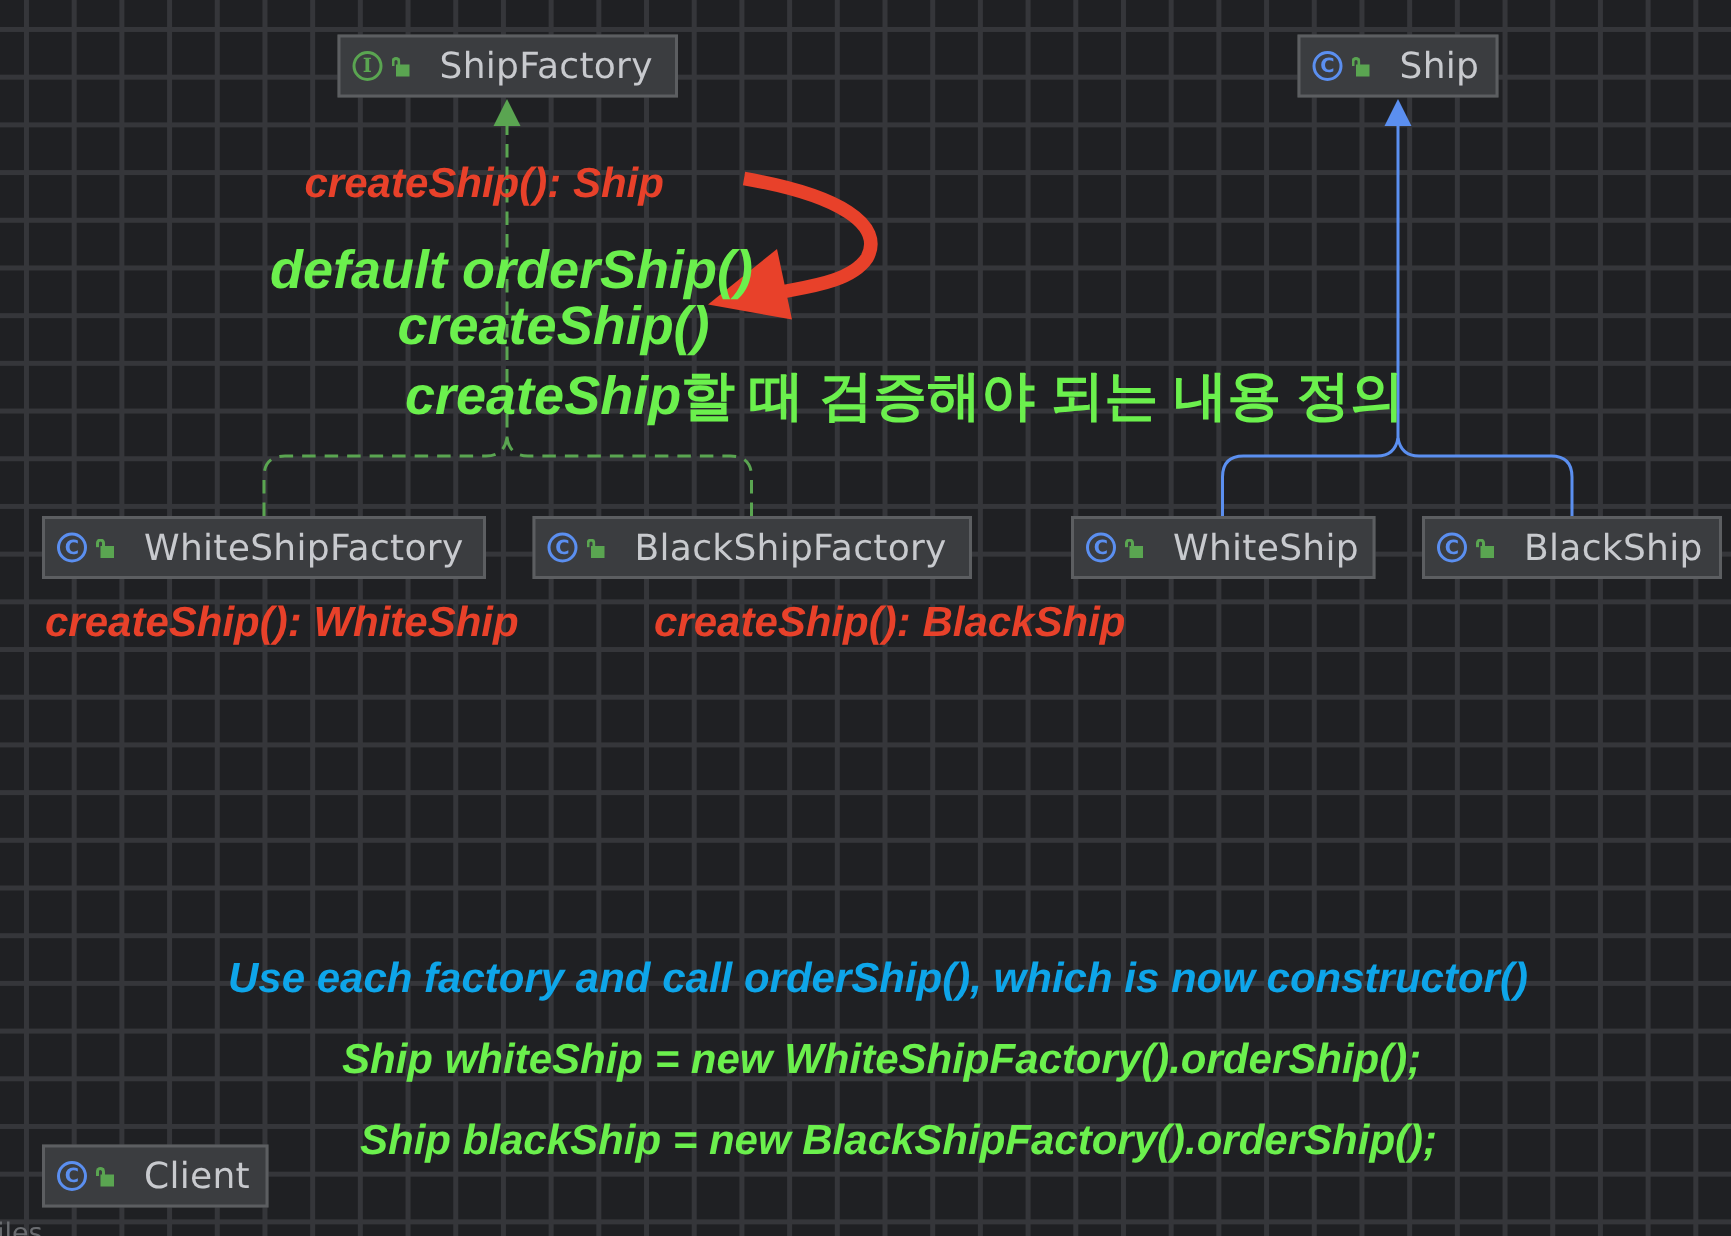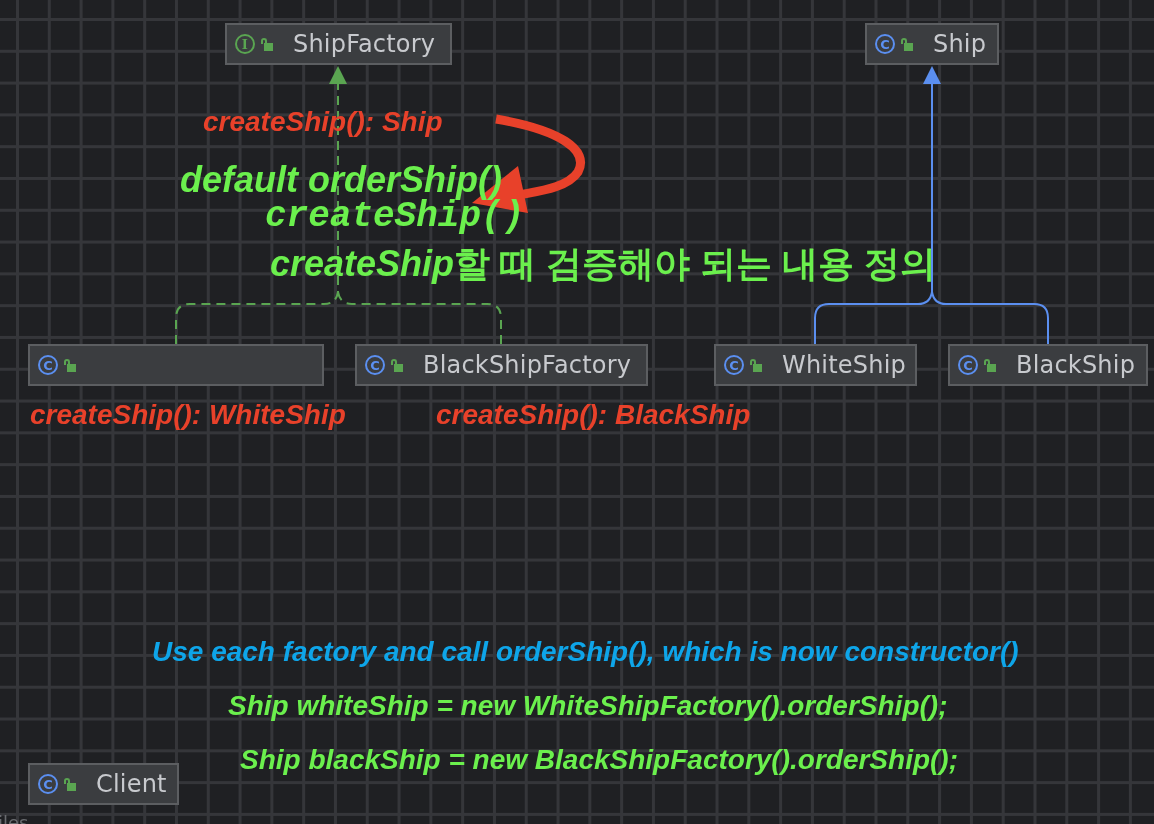--- a/index.html
+++ b/index.html
@@ -77,20 +77,21 @@
 
   <div class="node" style="left:865px; top:23px; width:134px;">
     <span class="kind">C</span>
     <span class="lock"></span>
     <span>Ship</span>
   </div>
 
   <div class="node" style="left:28px; top:344px; width:296px;">
     <span class="kind">C</span>
     <span class="lock"></span>
+    <span>WhiteShipFactory</span>
   </div>
 
   <div class="node" style="left:355px; top:344px; width:293px;">
     <span class="kind">C</span>
     <span class="lock"></span>
     <span>BlackShipFactory</span>
   </div>
 
   <div class="node" style="left:714px; top:344px; width:203px;">
     <span class="kind">C</span>
@@ -105,21 +106,21 @@
   </div>
 
   <div class="node" style="left:28px; top:763px; width:151px;">
     <span class="kind">C</span>
     <span class="lock"></span>
     <span>Client</span>
   </div>
 
   <div class="note red" style="left:203px; top:106px;">createShip(): Ship</div>
   <div class="note green" style="left:180px; top:159px;">default orderShip()</div>
-  <div class="note green" style="left:265px; top:196px;font-family:Liberation Mono, monospace;">createShip()</div>
+  <div class="note green" style="left:265px; top:196px;">createShip()</div>
   <div class="note green" style="left:270px; top:240px;">
     <span>createShip</span><span class="kr">할 때 검증해야 되는 내용 정의</span>
   </div>
 
   <div class="note red" style="left:30px; top:399px;text-align:right;">createShip(): WhiteShip</div>
   <div class="note red" style="left:436px; top:399px;">createShip(): BlackShip</div>
 
   <div class="note cyan" style="left:152px; top:636px;">Use each factory and call orderShip(), which is now constructor()</div>
   <div class="note green2" style="left:228px; top:690px;">Ship whiteShip = new WhiteShipFactory().orderShip();</div>
   <div class="note green2" style="left:240px; top:744px;">Ship blackShip = new BlackShipFactory().orderShip();</div>

